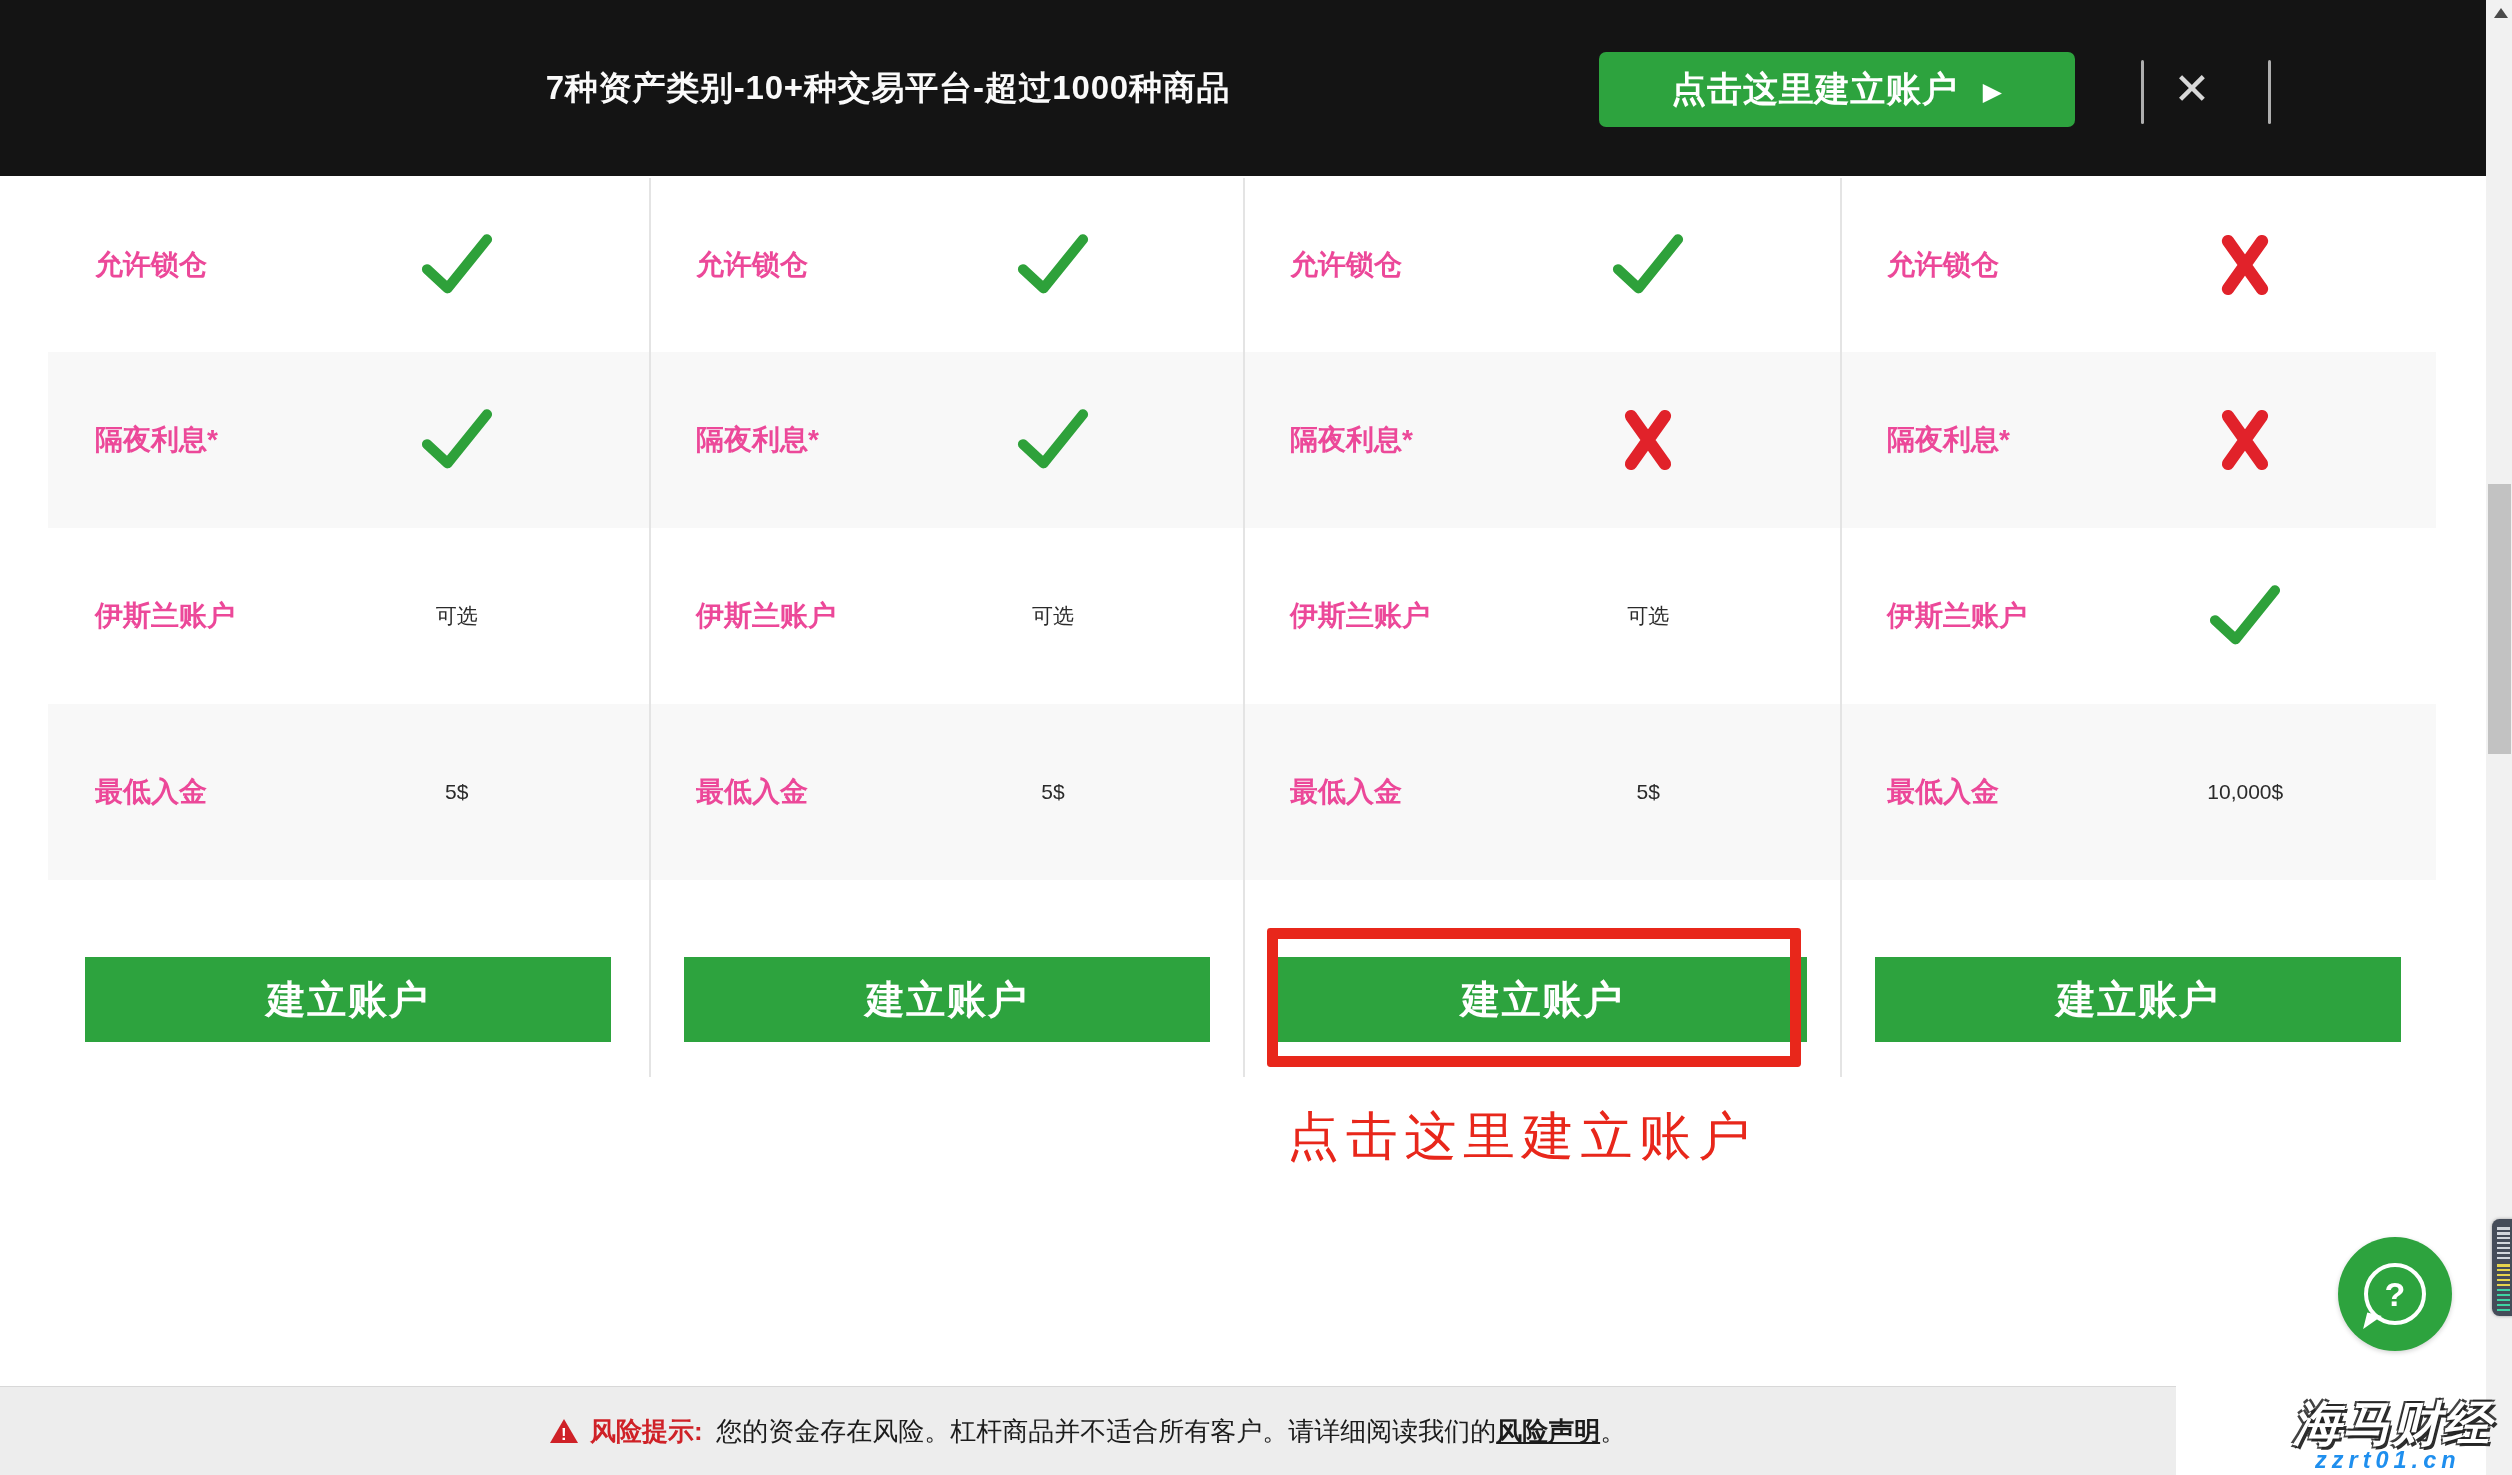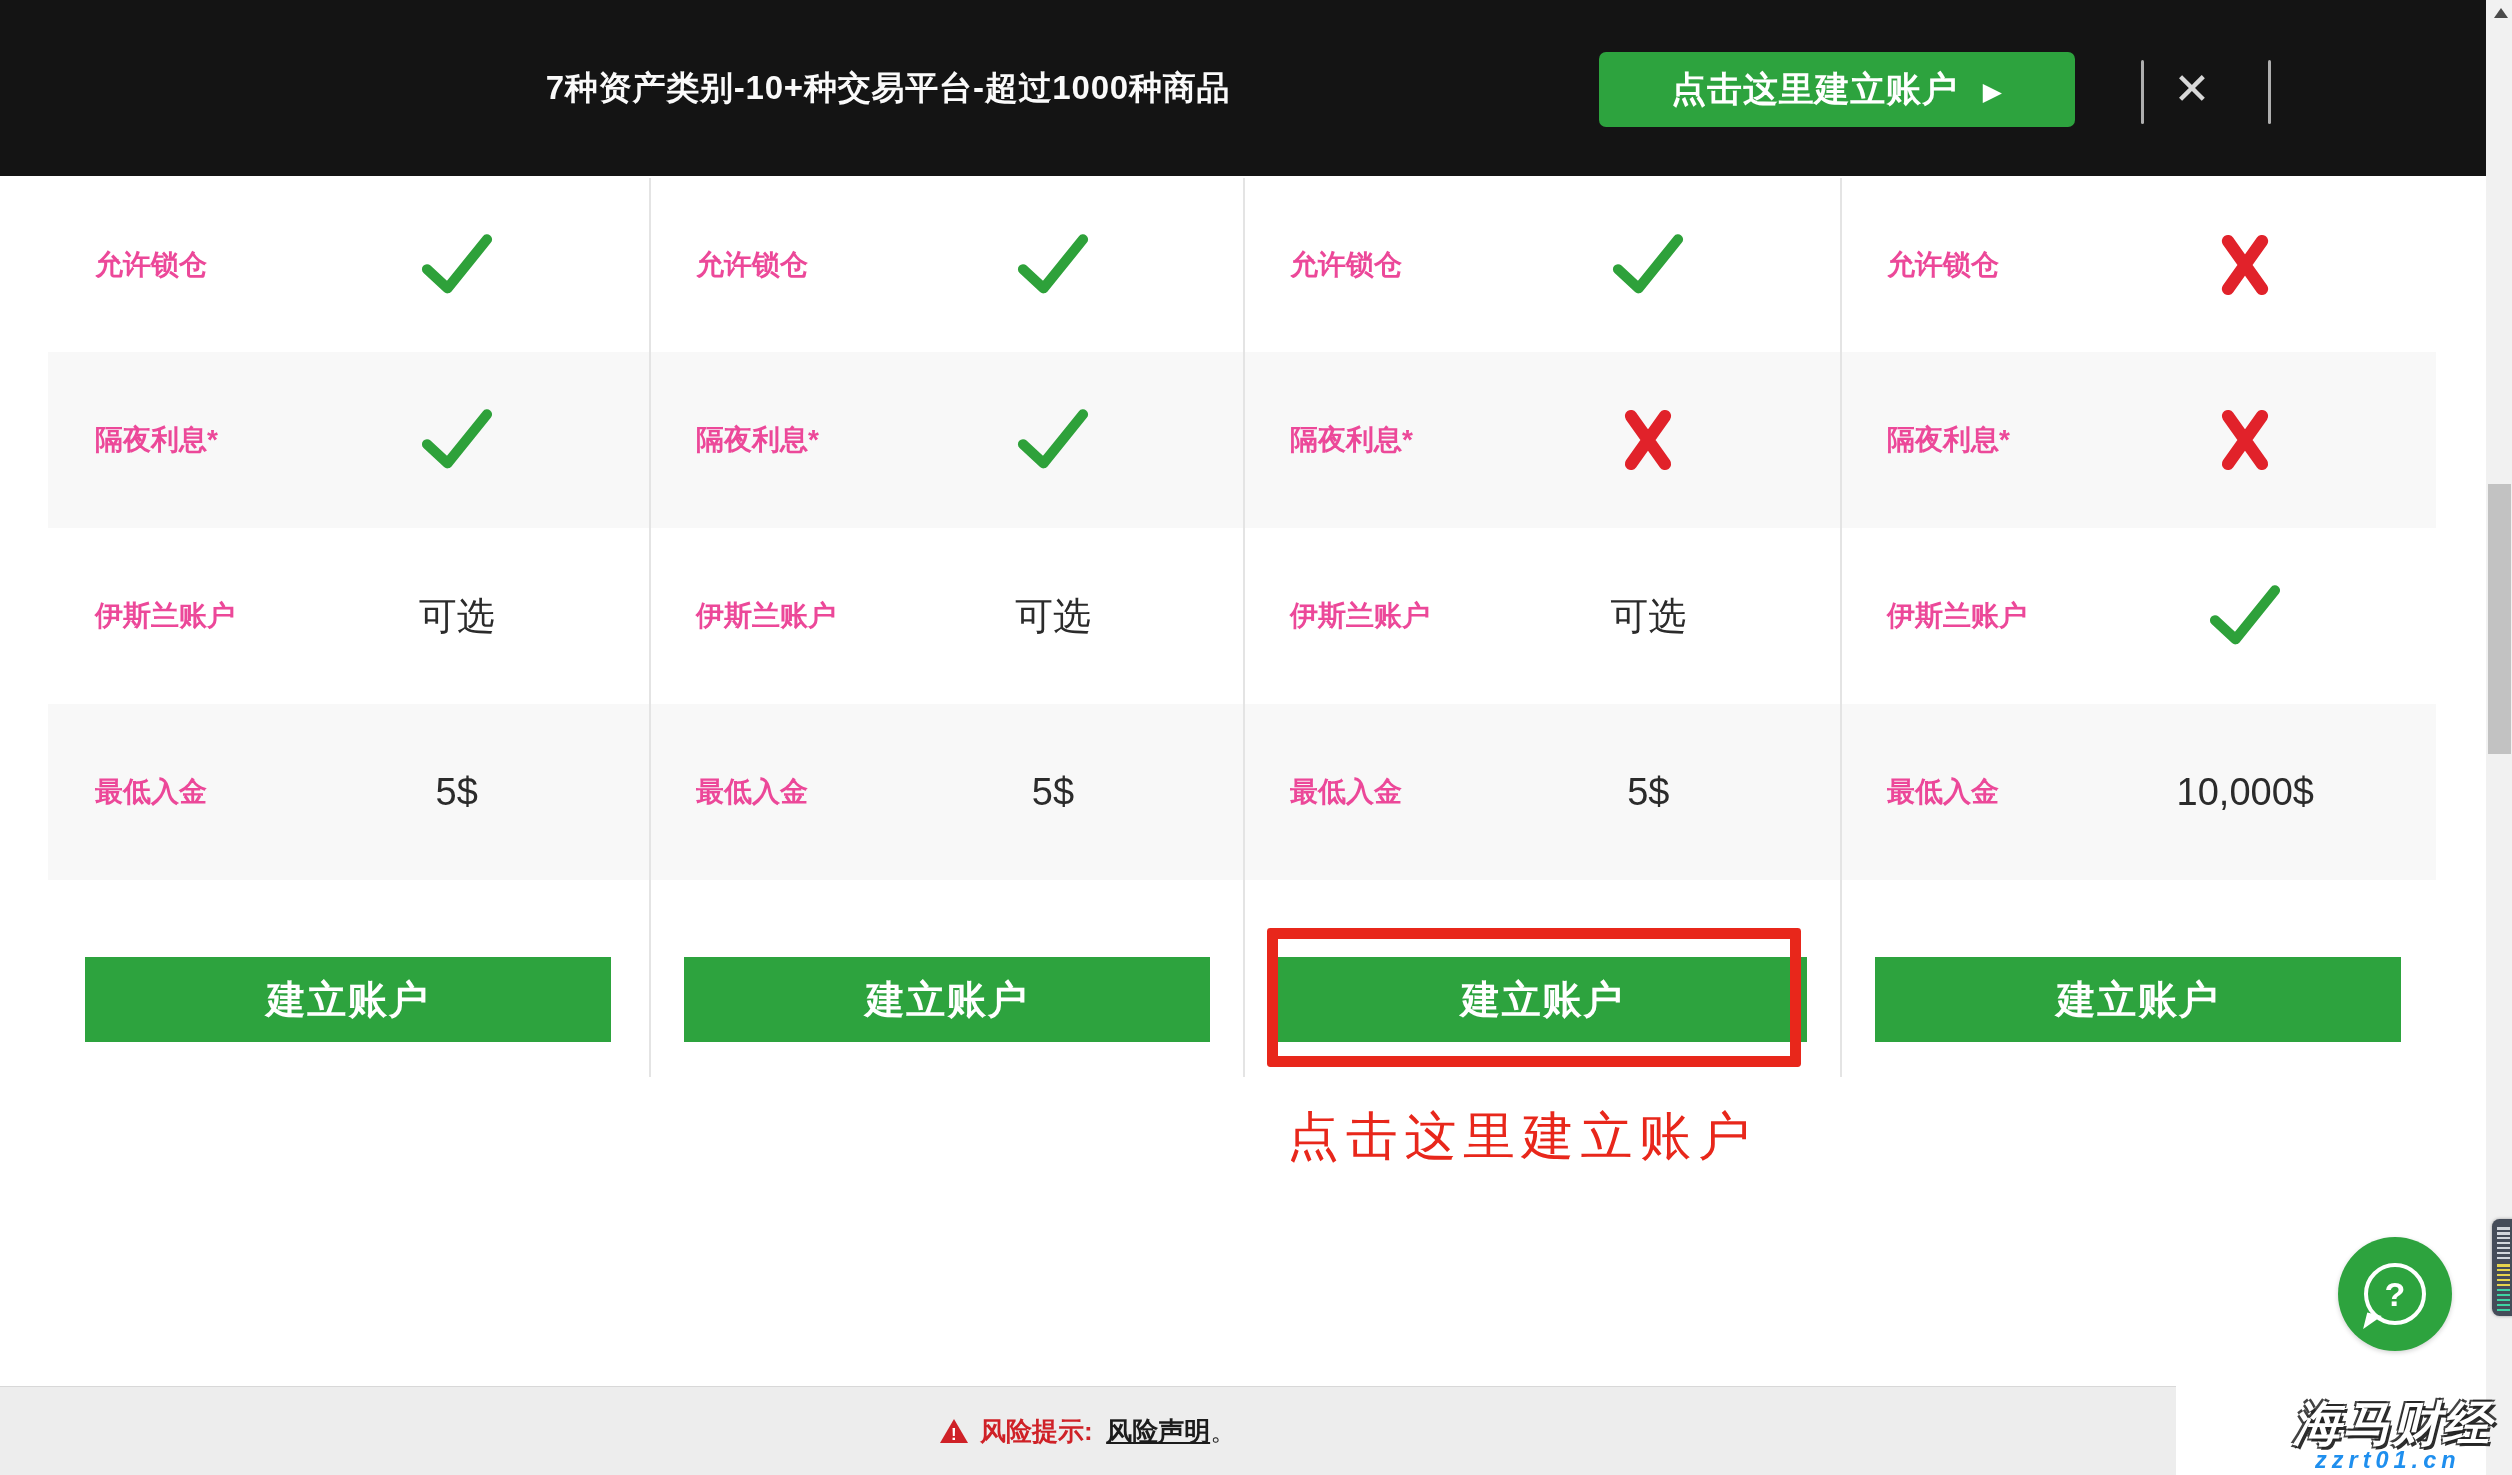--- a/index.html
+++ b/index.html
@@ -26,21 +26,21 @@
   .band.r1{top:178px;height:174px;background:#ffffff;}
   .band.r2{top:352px;height:176px;background:#f8f8f8;}
   .band.r3{top:528px;height:176px;background:#ffffff;}
   .band.r4{top:704px;height:176px;background:#f8f8f8;}
   .col-divider{position:absolute;top:178px;height:899px;width:1.7px;background:#e4e4e4;}
 
   .cell{position:absolute;z-index:3;}
   .cell-label{position:absolute;left:47px;top:50%;transform:translateY(-50%);
     font-size:28px;font-weight:700;color:#ec4899;white-space:nowrap;}
   .cell-value{position:absolute;left:68%;top:50%;transform:translate(-50%,-50%);
-    font-size:38px;font-weight:400;color:#2b2b2b;white-space:nowrap;display:flex;align-items:center;justify-content:center;}
+    font-size:21px;font-weight:400;color:#2b2b2b;white-space:nowrap;display:flex;align-items:center;justify-content:center;}
   .cell-value svg{display:block;}
 
   .create-btn{position:absolute;top:957px;height:85px;background:var(--green);z-index:3;
     color:#ffffff;font-size:39px;font-weight:700;letter-spacing:1.7px;
     display:flex;align-items:center;justify-content:center;cursor:pointer;}
 
   
   .annotation-box{position:absolute;left:1267px;top:928px;width:534px;height:139px;
     border:11.7px solid var(--ann-red);border-radius:3.4px;box-sizing:border-box;z-index:5;}
   .annotation-label{position:absolute;left:1287px;top:1102px;font-size:52px;letter-spacing:6.7px;
@@ -236,20 +236,21 @@
   <div class="scroll-thumb"></div>
   <div class="scroll-marker">
     <div class="seg s1"></div>
     <div class="seg s2"></div>
     <div class="seg s3"></div>
   </div>
 
   <footer class="risk-bar">
     <span class="warn-tri"></span>
     <span class="risk-title">风险提示:</span>
+    <span class="risk-body">您的资金存在风险。杠杆商品并不适合所有客户。请详细阅读我们的</span>
     <span class="risk-link">风险声明</span>
     <span class="risk-suffix">。</span>
   </footer>
 
   <div class="wm1">海马财经</div>
   <div class="wm2">zzrt01.cn</div>
 
 </div>
 
 

